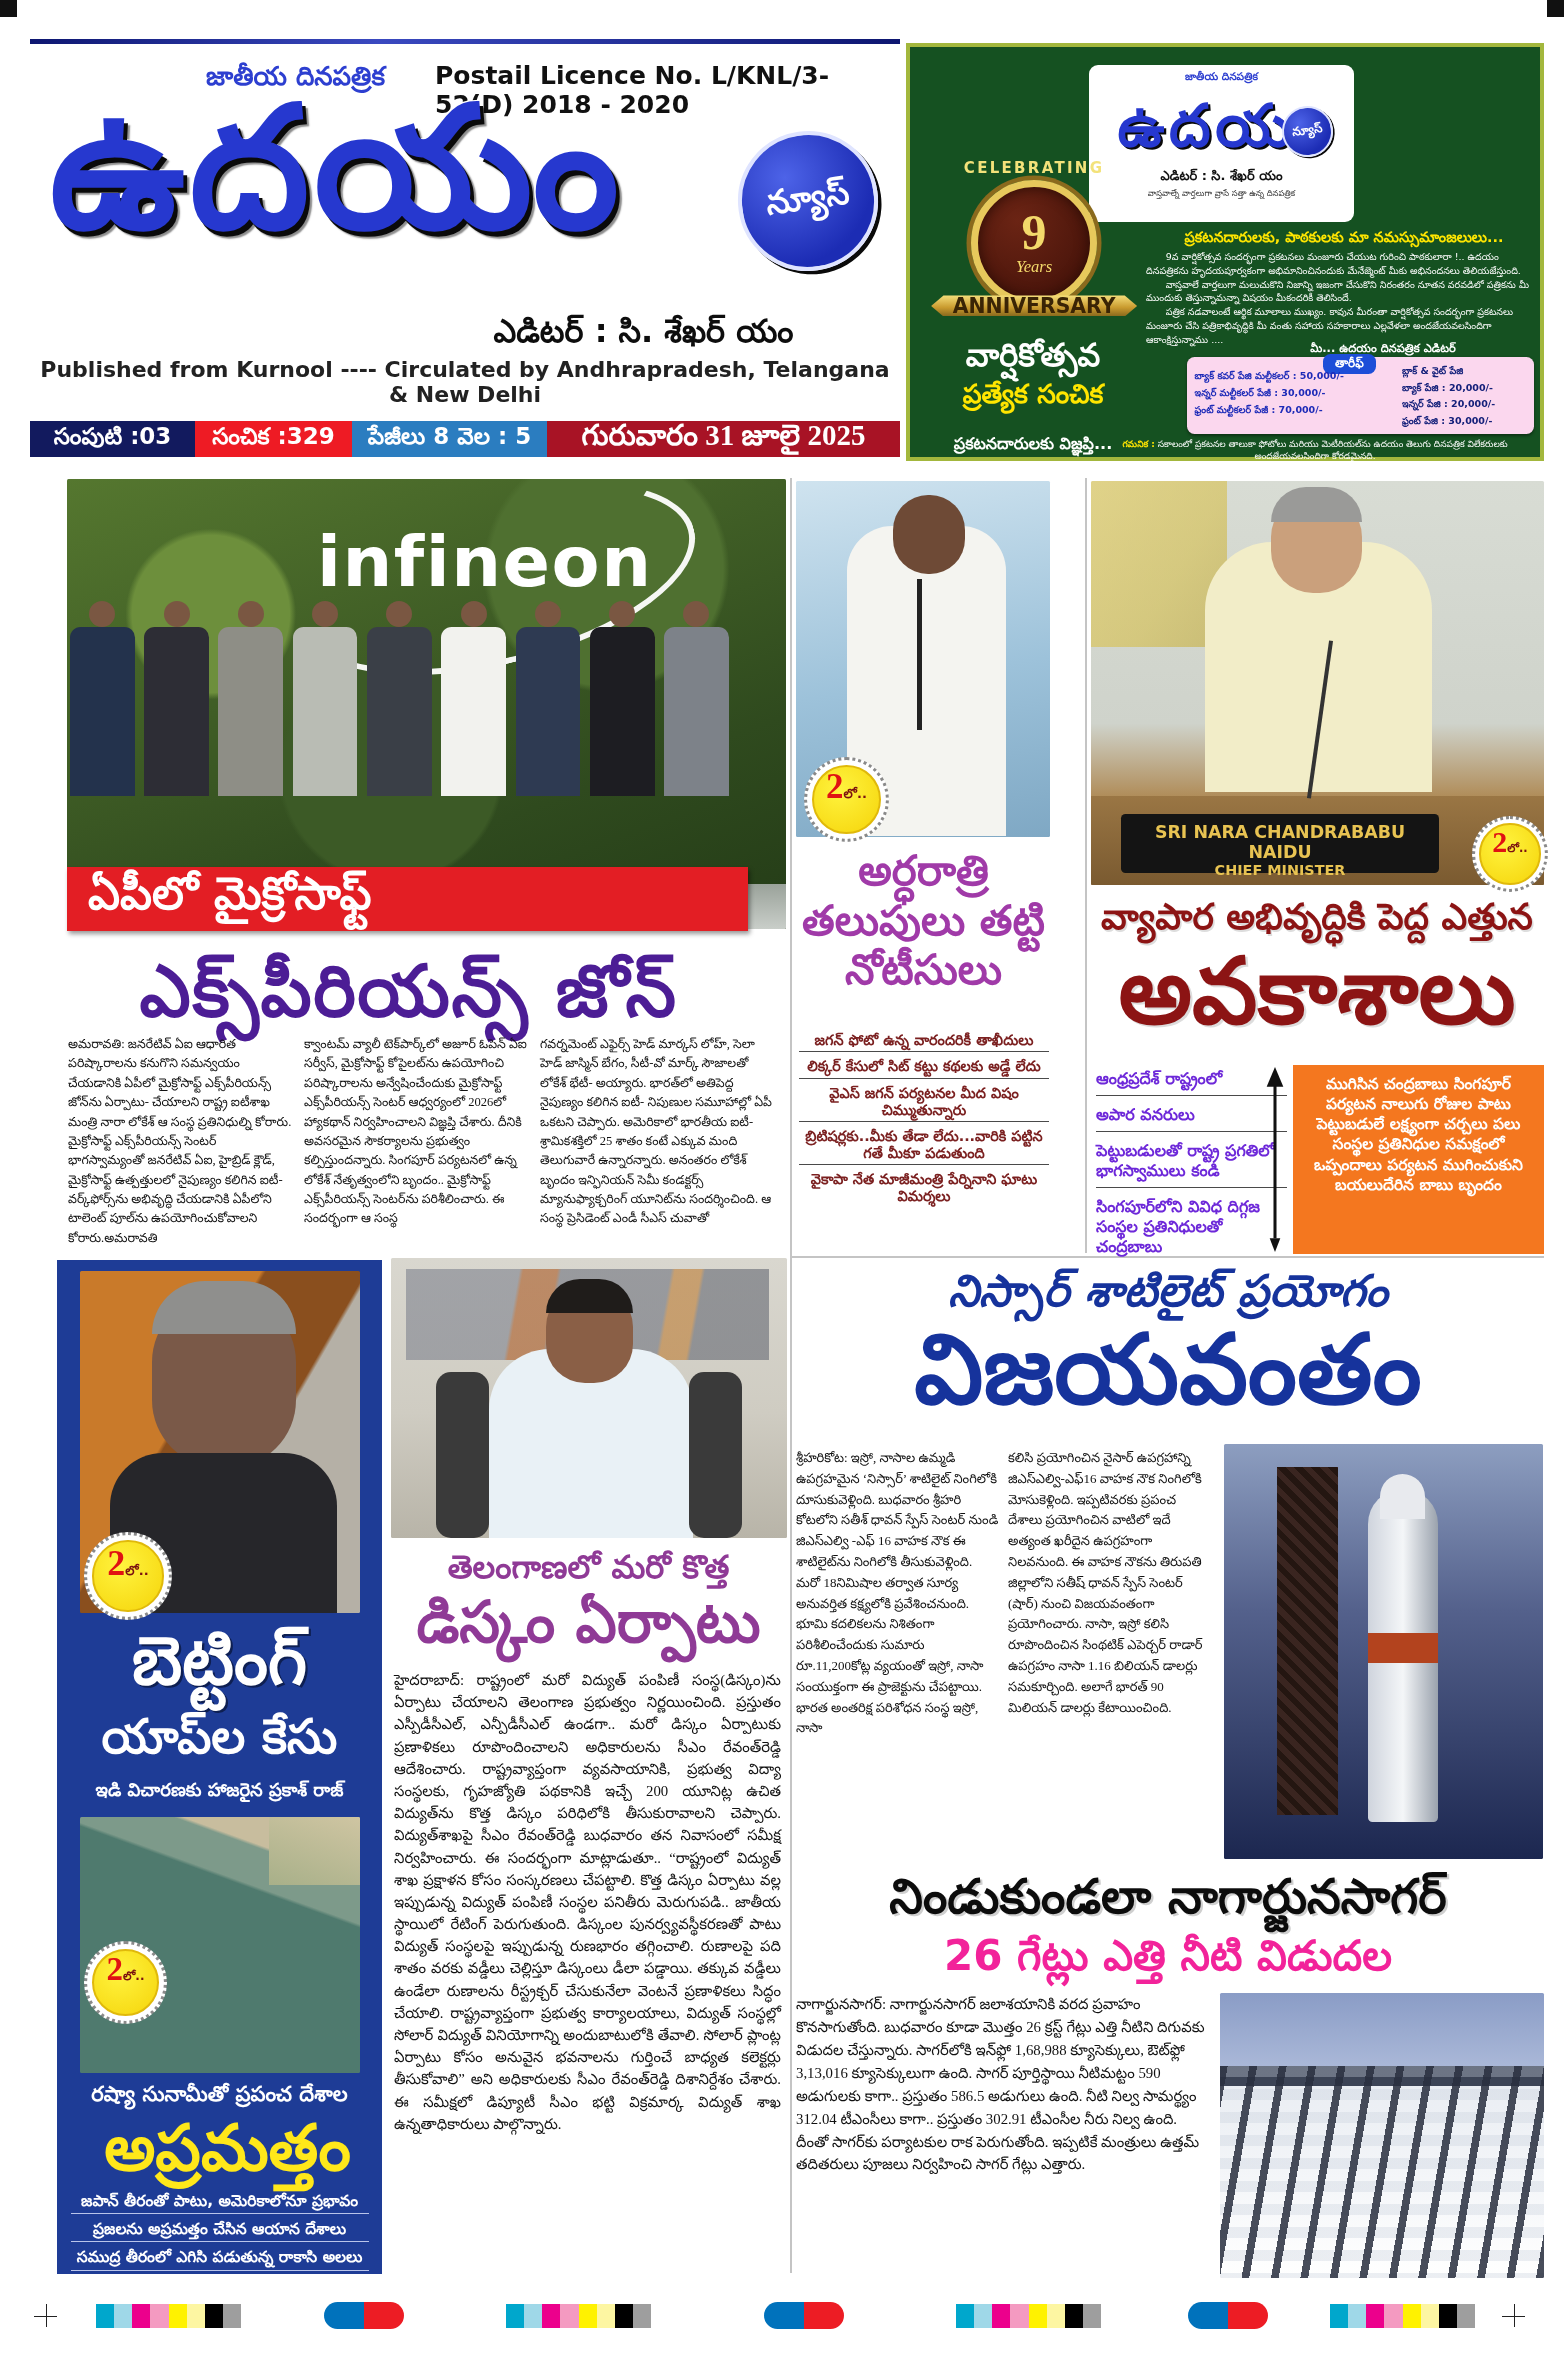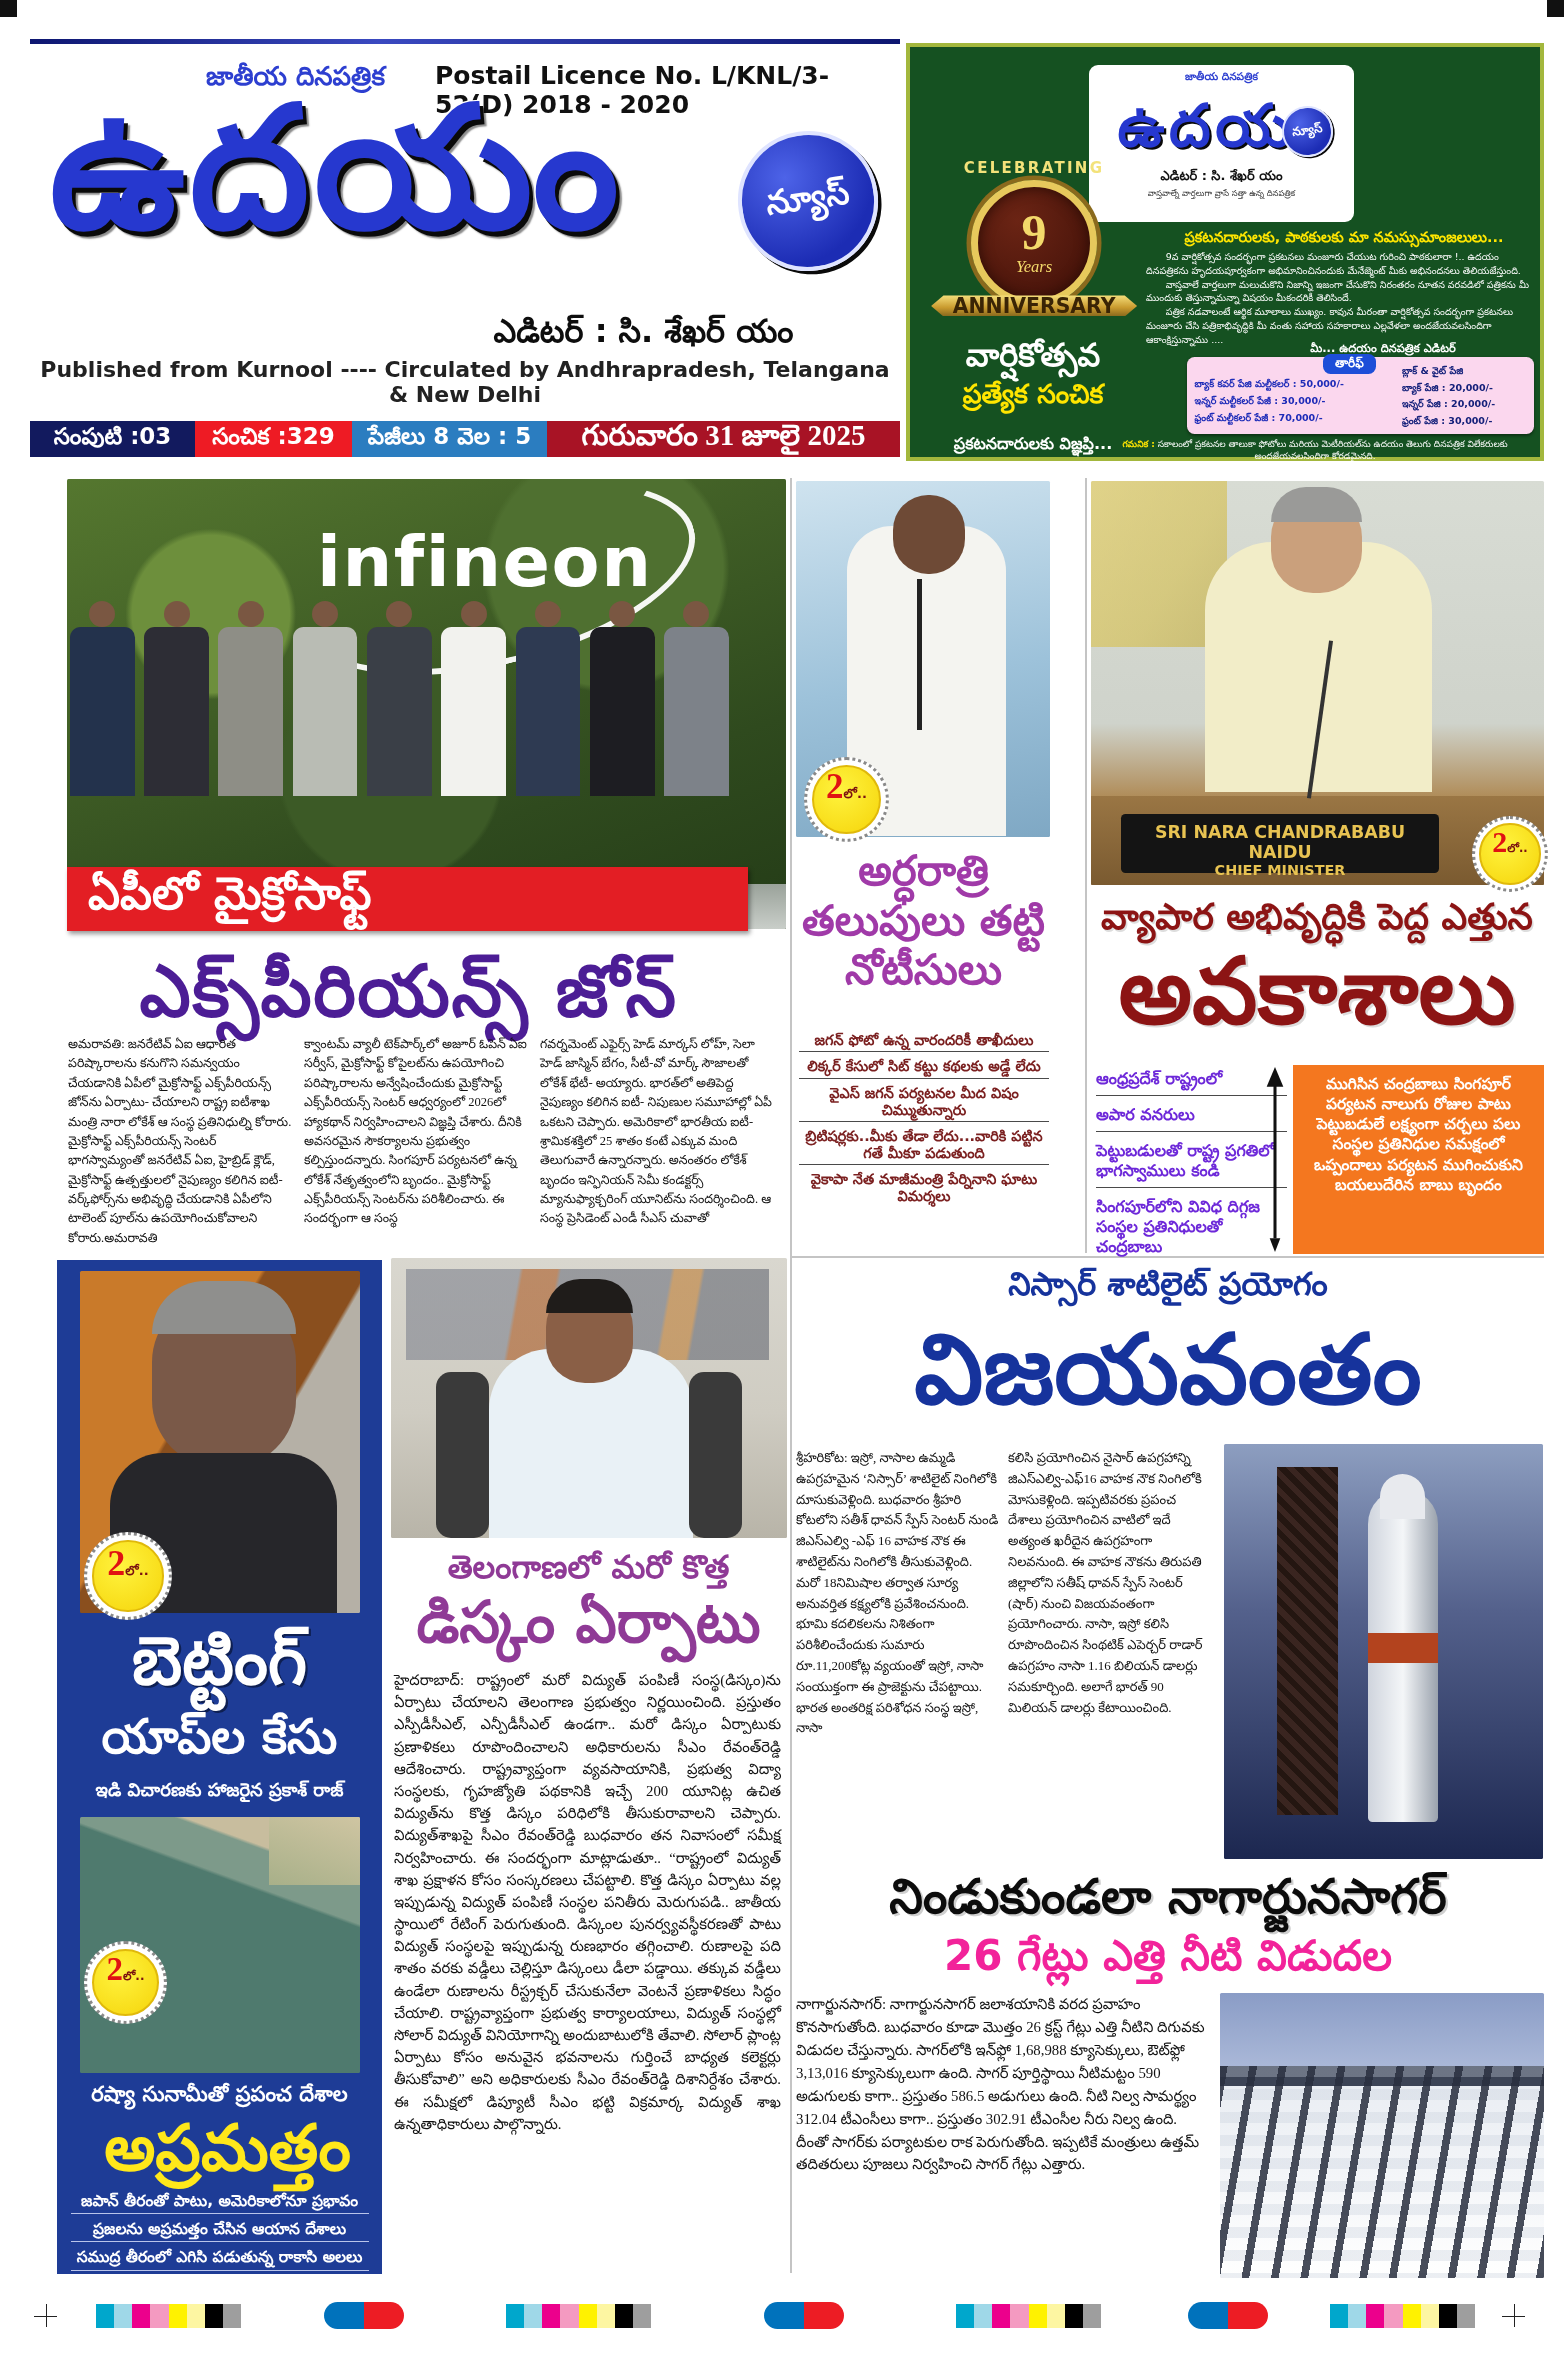--- a/index.html
+++ b/index.html
@@ -106,21 +106,21 @@
     <div class="ab ctr bold" style="left:241px;top:182px;width:386px;font-size:14.4px;color:#ffe600;">ప్రకటనదారులకు, పాఠకులకు మా నమస్సుమాంజలులు...</div>
     <div class="ab" style="left:236px;top:203px;width:392px;color:#fff;font-size:9.5px;line-height:1.45;">
       <div style="text-indent:19.7px;">9వ వార్షికోత్సవ సందర్భంగా ప్రకటనలు మంజూరు చేయుట గురించి పాఠకులారా !.. ఉదయం దినపత్రికను హృదయపూర్వకంగా అభిమానించినందుకు మేనేజ్మెంట్ మీకు అభినందనలు తెలియజేస్తుంది.</div>
       <div style="text-indent:19.7px;">వాస్తవాలే వార్తలుగా మలుచుకొని నిజాన్ని ఇజంగా చేసుకొని నిరంతరం నూతన వరవడిలో పత్రికను మీ ముందుకు తెస్తున్నామన్నా విషయం మీకందరికీ తెలిసిందే.</div>
       <div style="text-indent:19.7px;">పత్రిక నడవాలంటే ఆర్థిక మూలాలు ముఖ్యం. కావున మీరంతా వార్షికోత్సవ సందర్భంగా ప్రకటనలు మంజూరు చేసి పత్రికాభివృద్ధికి మీ వంతు సహాయ సహకారాలు ఎల్లవేళలా అందజేయవలసిందిగా ఆకాంక్షిస్తున్నాము ....</div>
     </div>
     <div class="ab bold ctr" style="left:318px;top:294px;width:310px;font-size:11.4px;color:#fff;">మీ... ఉదయం దినపత్రిక ఎడిటర్</div>
 
     <div class="ab tariff" style="left:277px;top:310px;width:347px;height:77px;">
       <div class="ab tariff-badge" style="left:136px;top:-3px;font-size:12px;">తారీఫ్</div>
-      <div class="ab" style="left:7.6px;top:18px;width:198px;font-size:9.5px;font-weight:bold;color:#1d2bb8;line-height:1.8;">
+      <div class="ab" style="left:7.6px;top:10px;width:198px;font-size:9.5px;font-weight:bold;color:#1d2bb8;line-height:1.8;">
         <div>బ్యాక్ కవర్ పేజి మల్టీకలర్ : 50,000/-</div>
         <div>ఇన్నర్ మల్టీకలర్ పేజీ : 30,000/-</div>
         <div>ఫ్రంట్ మల్టీకలర్ పేజీ : 70,000/-</div>
       </div>
       <div class="ab" style="left:215px;top:6px;width:127px;font-size:9.5px;font-weight:bold;color:#14207a;line-height:1.75;">
         <div>బ్లాక్ &amp; వైట్ పేజి</div>
         <div>బ్యాక్ పేజి : 20,000/-</div>
         <div>ఇన్నర్ పేజి : 20,000/-</div>
         <div>ఫ్రంట్ పేజి : 30,000/-</div>
       </div>
@@ -208,21 +208,21 @@
     <span class="pt-line" style="padding-bottom:6px;margin-bottom:9px;">పెట్టుబడులతో రాష్ట్ర ప్రగతిలో భాగస్వాములు కండి</span>
     <span class="pt-line" style="border-bottom:none;">సింగపూర్‌లోని వివిధ దిగ్గజ సంస్థల ప్రతినిధులతో చంద్రబాబు</span>
   </div>
   <svg class="ab" style="left:1262px;top:1067px;" width="26" height="185" viewBox="0 0 34 244">
     <line x1="17" y1="18" x2="17" y2="226" stroke="#111" stroke-width="4"></line>
     <polygon points="17,0 6,26 28,26" fill="#111"></polygon>
     <polygon points="10,226 24,226 17,244" fill="#111"></polygon>
   </svg>
   <div class="ab ctr bold" style="left:1293px;top:1065px;width:251px;height:189px;background:#f4771f;color:#fff;font-size:15.5px;line-height:1.3;padding:9px 7.6px;box-sizing:border-box;">ముగిసిన చంద్రబాబు సింగపూర్ పర్యటన  నాలుగు రోజుల పాటు పెట్టుబడులే లక్ష్యంగా చర్చలు  పలు సంస్థల ప్రతినిధుల సమక్షంలో ఒప్పందాలు  పర్యటన ముగించుకుని బయలుదేరిన బాబు బృందం</div>
 
-  <div class="ab ctr w900" style="left:792px;top:1265px;width:752px;font-size:32px;color:#16339c;">నిస్సార్ శాటిలైట్ ప్రయోగం</div>
+  <div class="ab ctr w900" style="left:792px;top:1265px;width:752px;font-size:44px;color:#16339c;font-style:italic;">నిస్సార్ శాటిలైట్ ప్రయోగం</div>
   <div class="ab ctr w900" style="left:792px;top:1317px;width:752px;font-size:97px;line-height:1.1;color:#16339c;">విజయవంతం</div>
   <div class="ab serif" style="left:796px;top:1448px;width:203px;font-size:13px;line-height:1.6;color:#111;">శ్రీహరికోట: ఇస్రో, నాసాల ఉమ్మడి ఉపగ్రహమైన ‘నిస్సార్’ శాటిలైట్ నింగిలోకి దూసుకువెళ్లింది. బుధవారం శ్రీహరి కోటలోని సతీశ్ ధావన్ స్పేస్ సెంటర్ నుండి జిఎస్ఎల్వి -ఎఫ్ 16 వాహక నౌక ఈ శాటిలైట్‌ను నింగిలోకి తీసుకువెళ్లింది. మరో 18నిమిషాల తర్వాత సూర్య అనువర్తిత కక్ష్యలోకి ప్రవేశించనుంది. భూమి కదలికలను నిశితంగా పరిశీలించేందుకు సుమారు రూ.11,200కోట్ల వ్యయంతో ఇస్రో, నాసా సంయుక్తంగా ఈ ప్రాజెక్టును చేపట్టాయి. భారత అంతరిక్ష పరిశోధన సంస్థ ఇస్రో, నాసా</div>
   <div class="ab serif" style="left:1008px;top:1448px;width:203px;font-size:13px;line-height:1.6;color:#111;">కలిసి ప్రయోగించిన నైసార్ ఉపగ్రహాన్ని జిఎస్ఎల్వి-ఎఫ్16 వాహక నౌక నింగిలోకి మోసుకెళ్లింది. ఇప్పటివరకు ప్రపంచ దేశాలు ప్రయోగించిన వాటిలో ఇదే అత్యంత ఖరీదైన ఉపగ్రహంగా నిలవనుంది. ఈ వాహక నౌకను తిరుపతి జిల్లాలోని సతీష్ ధావన్ స్పేస్ సెంటర్ (షార్) నుంచి విజయవంతంగా ప్రయోగించారు. నాసా, ఇస్రో కలిసి రూపొందించిన సింథటిక్ ఎపెర్చర్ రాడార్ ఉపగ్రహం నాసా 1.16 బిలియన్ డాలర్లు సమకూర్చింది. అలాగే భారత్ 90 మిలియన్ డాలర్లు కేటాయించింది.</div>
   <div class="ab photo" style="left:1224px;top:1444px;width:319px;height:415px;background:linear-gradient(180deg,#8d9ec0 0%,#54618c 40%,#1c2750 100%);">
     <div class="ab" style="left:53px;top:23px;width:61px;height:348px;background:repeating-linear-gradient(45deg,#3a2520 0 6px,#241611 6px 12px);"></div>
     <div class="ab" style="left:144px;top:45px;width:70px;height:333px;background:linear-gradient(90deg,#cfd4dd,#f4f6f8 50%,#9aa2ad);border-radius:35px 35px 4.5px 4.5px;"></div>
     <div class="ab" style="left:156px;top:30px;width:45px;height:45px;background:#e8eaee;border-radius:50% 50% 0 0;"></div>
     <div class="ab" style="left:144px;top:189px;width:70px;height:30px;background:#b3431e;"></div>
   </div>
 

